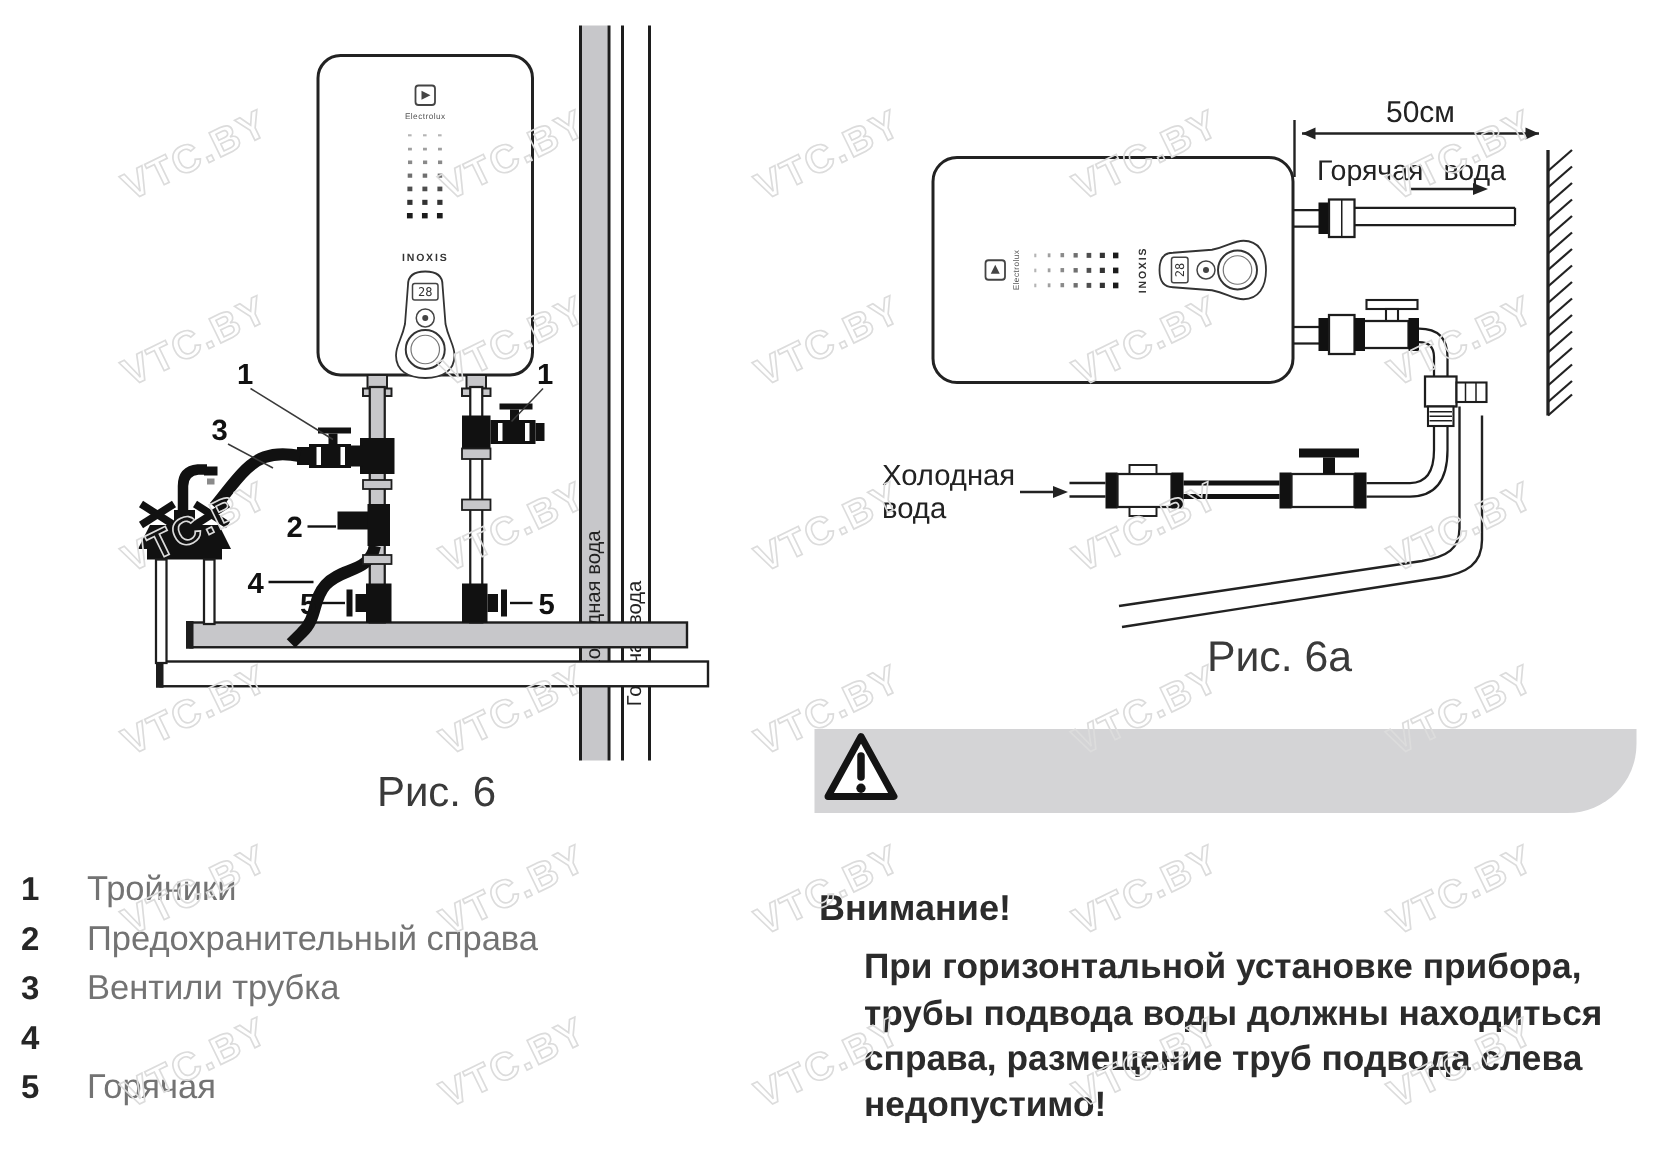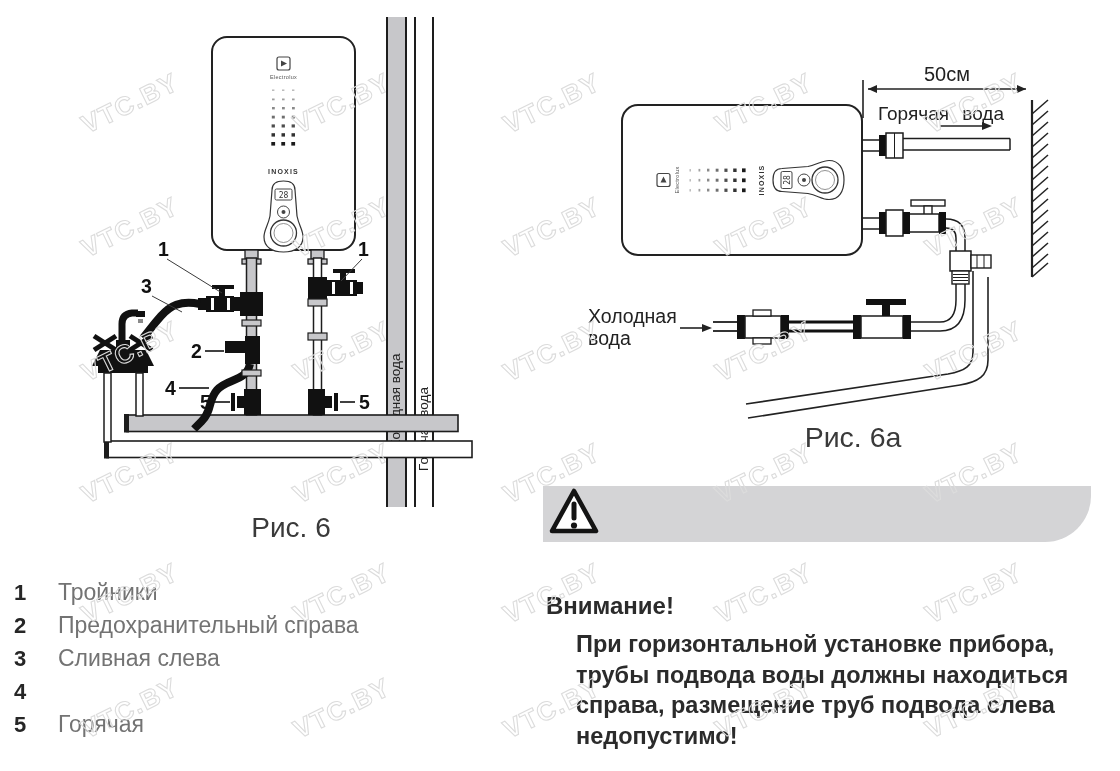--- a/index.html
+++ b/index.html
@@ -360,21 +360,21 @@
     <div class="legend-row">
       <span class="legend-num">1</span>
       <span class="legend-label">Тройники</span>
     </div>
     <div class="legend-row">
       <span class="legend-num">2</span>
       <span class="legend-label">Предохранительный справа</span>
     </div>
     <div class="legend-row">
       <span class="legend-num">3</span>
-      <span class="legend-label">Сливная слева</span>
+      <span class="legend-label">Вентили трубка</span>
     </div>
     <div class="legend-row">
       <span class="legend-num">4</span>
     </div>
     <div class="legend-row">
       <span class="legend-num">5</span>
       <span class="legend-label">Горячая</span>
     </div>
   </div>
 

